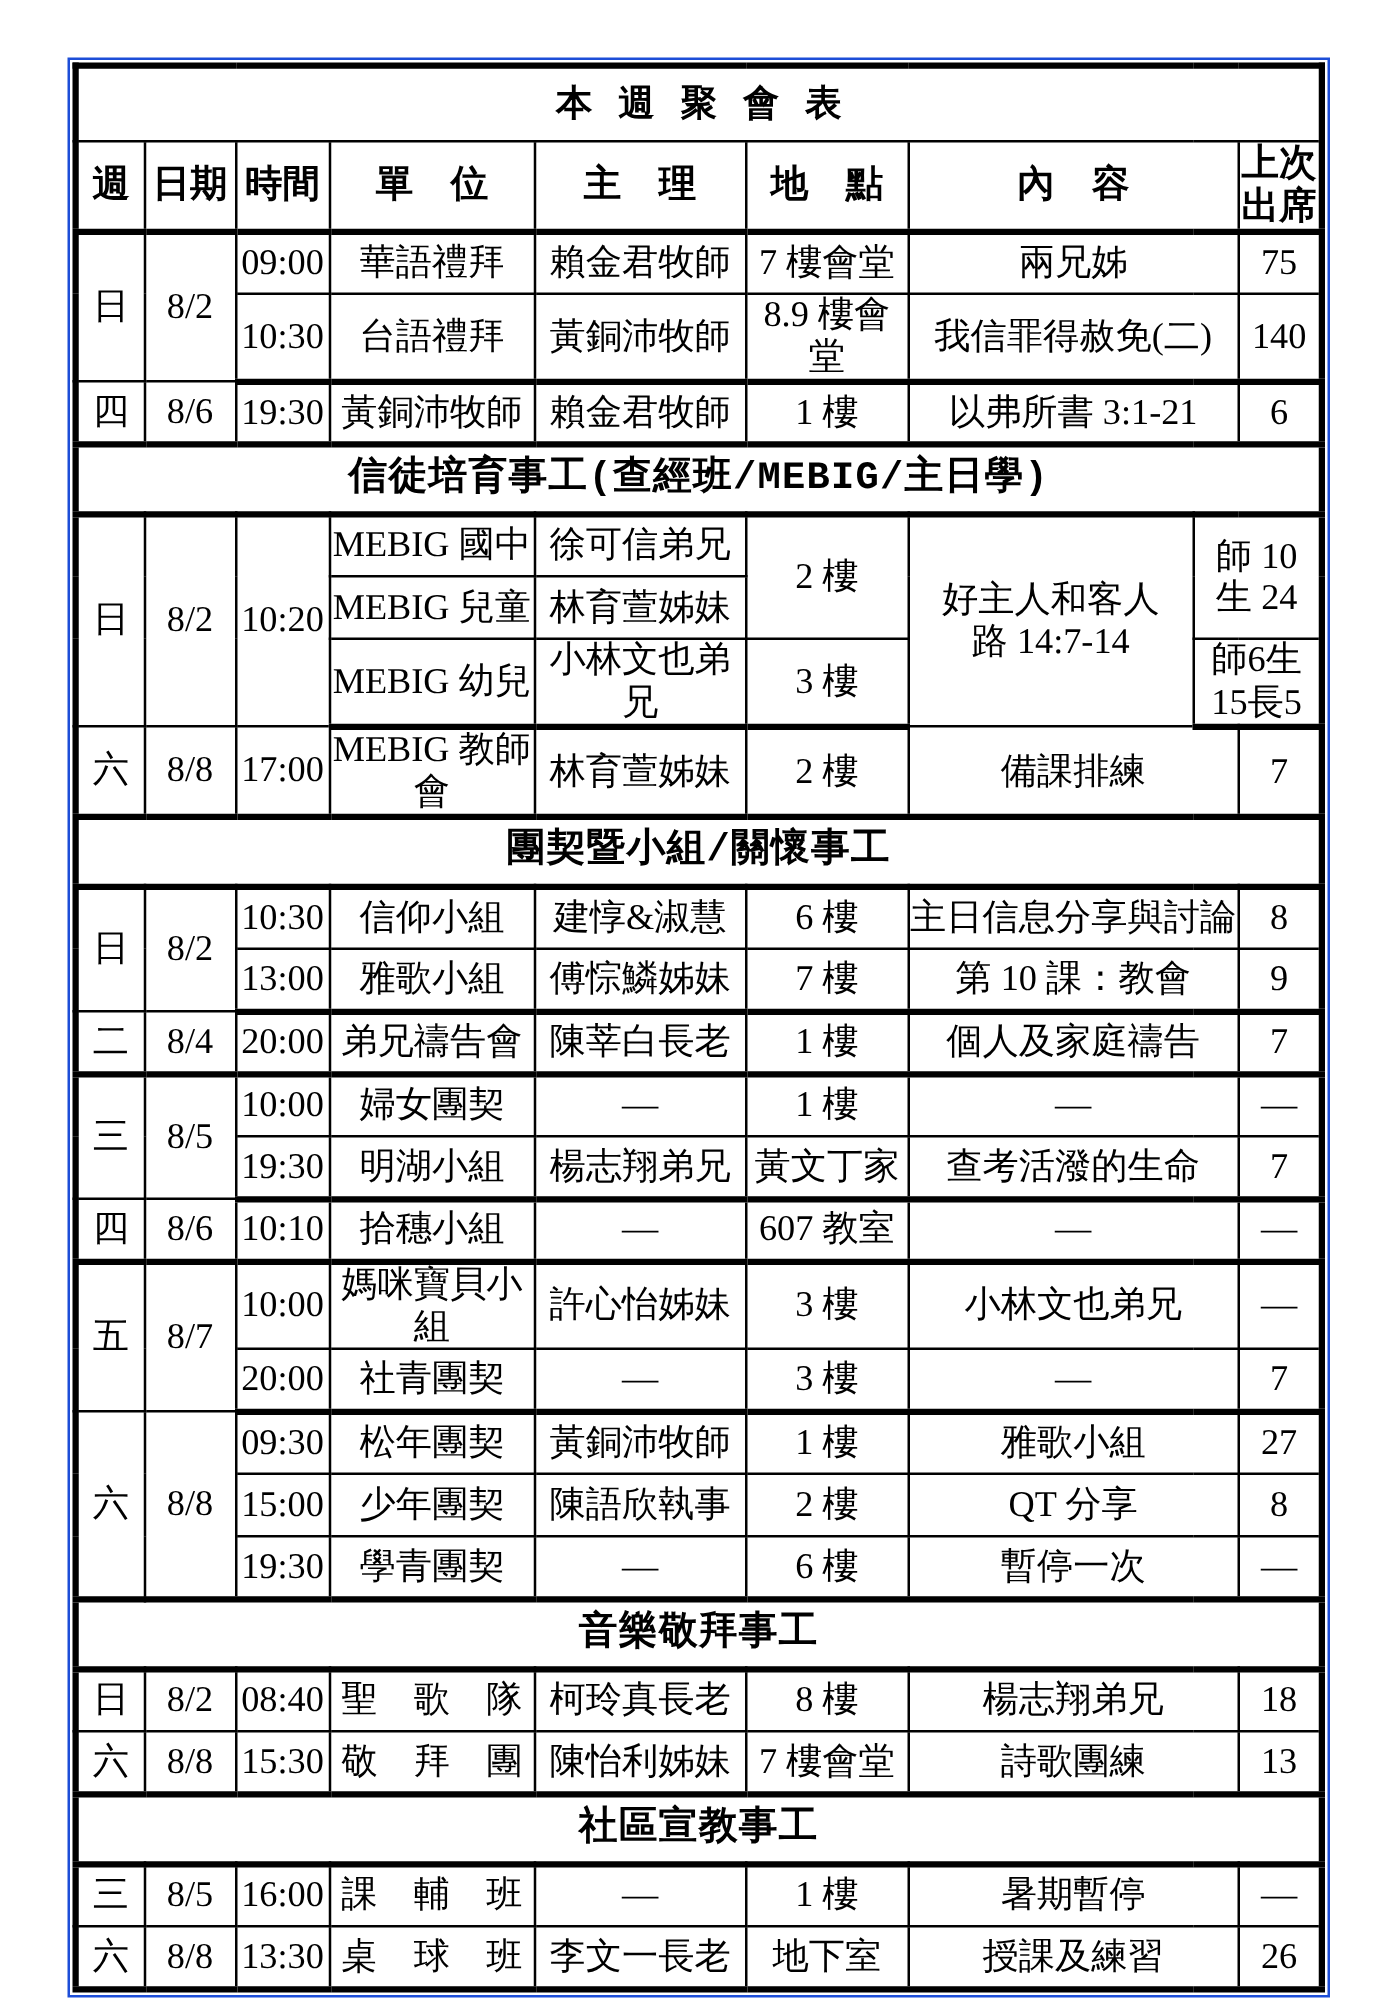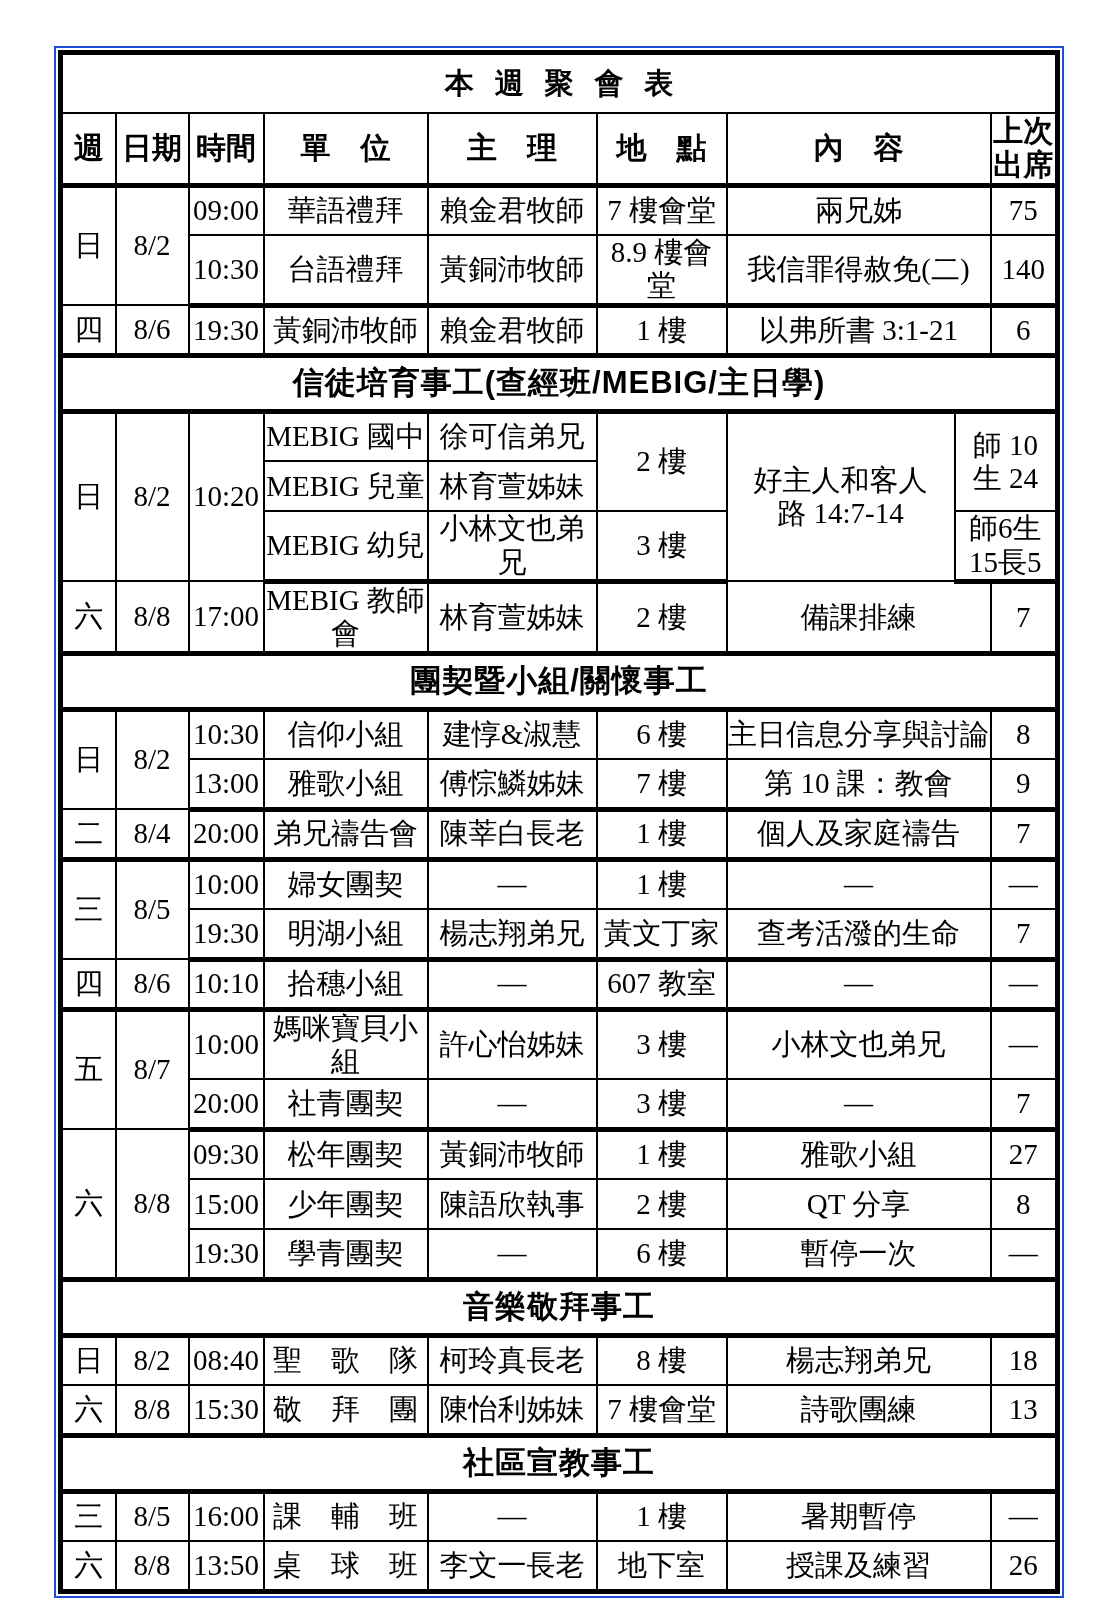--- a/index.html
+++ b/index.html
@@ -12,21 +12,21 @@
        padding:0;font-size:29px;line-height:1.15;overflow:hidden;}
   .sched tr{height:50px;}
   tr.title-row{height:60px;}
   .title{font-size:40px;font-weight:bold;letter-spacing:0.72em;text-indent:0.72em;
        border-bottom:5px solid #000;}
   tr.header-row{height:52px;}
   tr.header-row th{font-weight:bold;font-size:30px;border-bottom:5px solid #000;}
   .attend-h{font-size:17px;line-height:1.2;}
   .pre{white-space:pre-line;margin-left:16px;}
   tr.section-row{height:56px;}
-  td.section{font-family:Liberation Sans, sans-serif;font-weight:bold;
+  td.section{font-family:Liberation Mono, monospace;font-weight:bold;
        font-size:31px;letter-spacing:1px;border-top:5px solid #000;border-bottom:5px solid #000;}
   tr.end td{border-bottom-width:5px;}
   .md{font-size:26px;margin-left:44px;}
   .sm{font-size:24px;}
   .xs{font-size:19px;}
   .xxs{font-size:17px;}
 </style>
 </head>
 <body>
 
@@ -258,21 +258,21 @@
             <td>16:00</td>
             <td>課　輔　班</td>
             <td>—</td>
             <td>1 樓</td>
             <td colspan="2">暑期暫停</td>
             <td>—</td>
           </tr>
           <tr class="end">
             <td>六</td>
             <td>8/8</td>
-            <td>13:50</td>
+            <td>13:30</td>
             <td>桌　球　班</td>
             <td>李文一長老</td>
             <td>地下室</td>
             <td colspan="2">授課及練習</td>
             <td>26</td>
           </tr>
         </tbody>
     </table>
   </div>
 </div>

